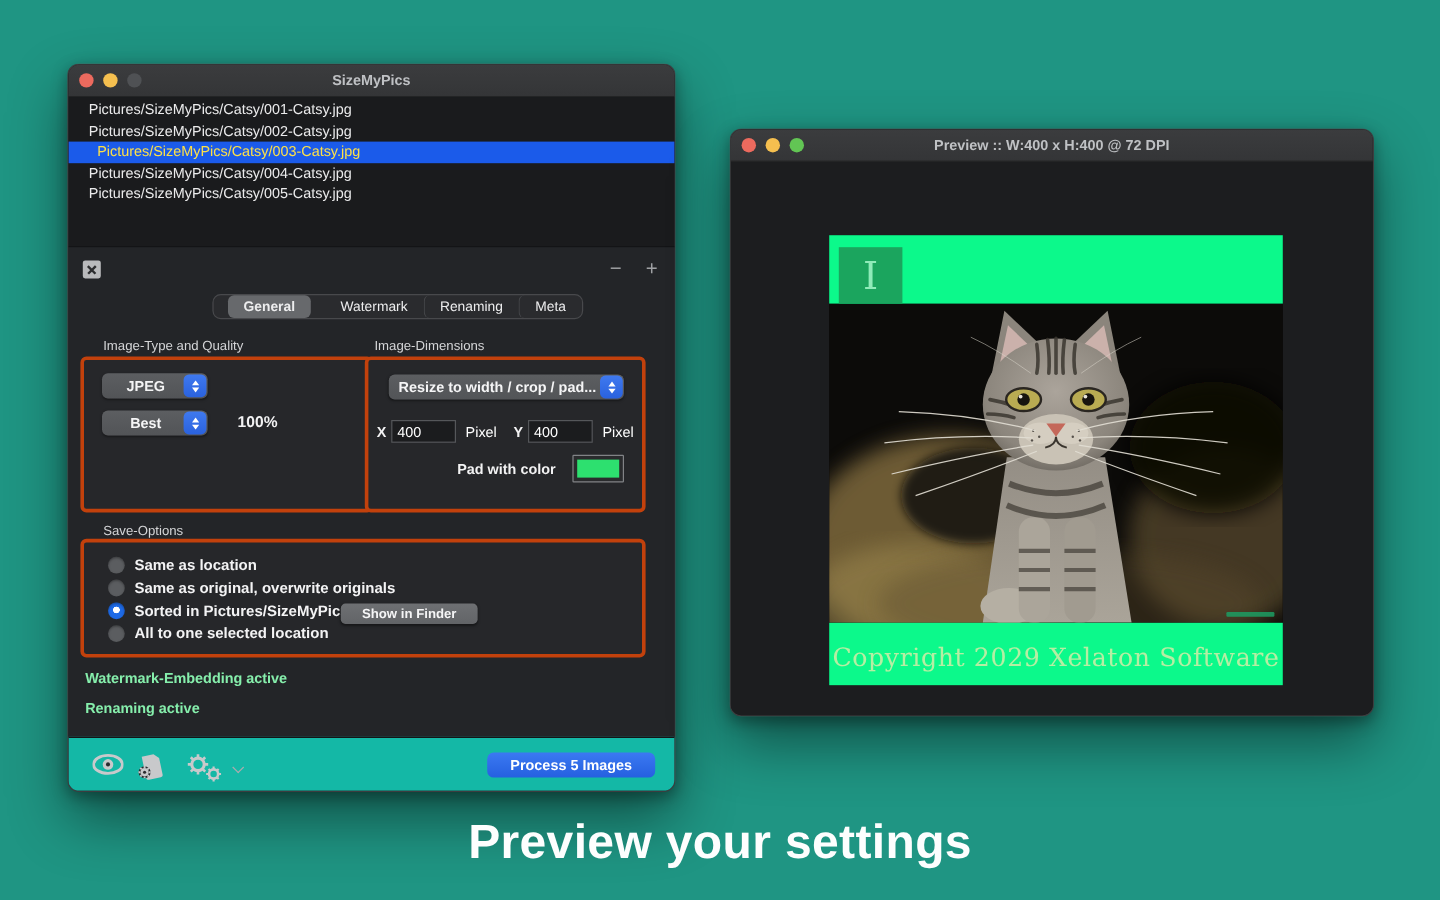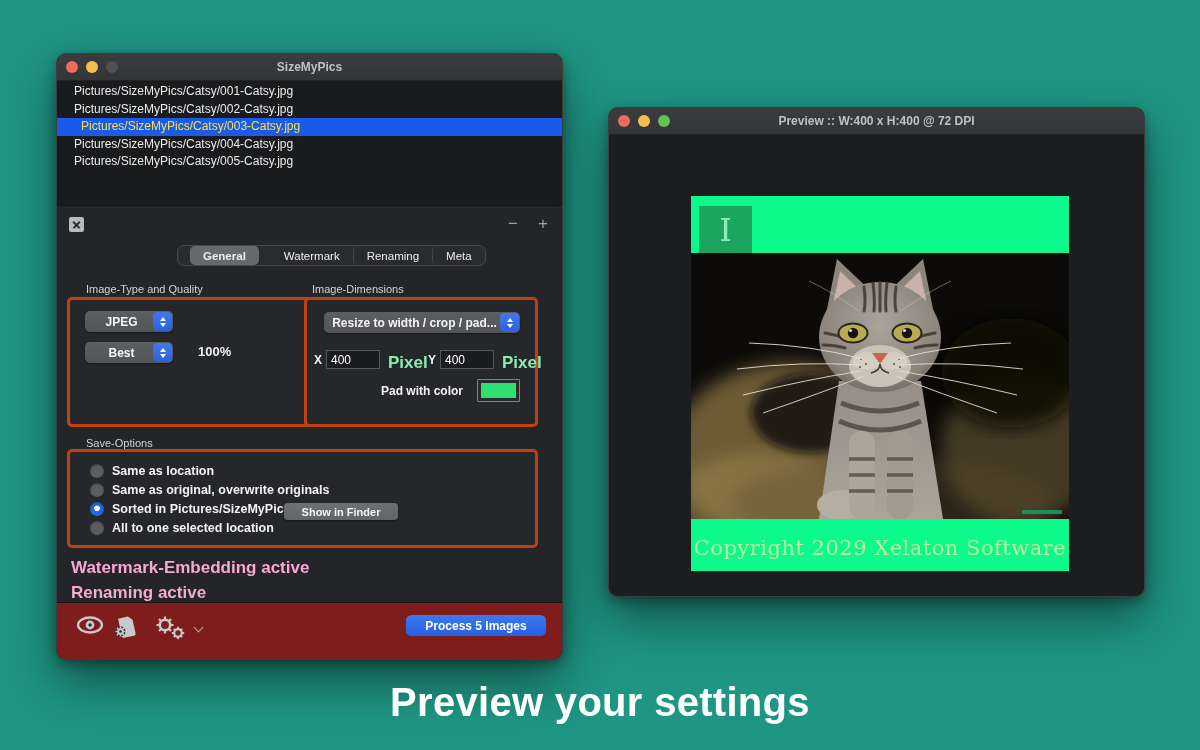--- a/index.html
+++ b/index.html
@@ -51,37 +51,37 @@
   .stepper { width:19px; height:19px; margin:1px; background:linear-gradient(#3f79ef,#2a62de); border-radius:4.5px;
              display:flex; flex-direction:column; align-items:center; justify-content:center; gap:2px; }
   .tri-up { width:0; height:0; border-left:3.5px solid transparent; border-right:3.5px solid transparent; border-bottom:4px solid #fff; }
   .tri-dn { width:0; height:0; border-left:3.5px solid transparent; border-right:3.5px solid transparent; border-top:4px solid #fff; }
 
   .pctlabel { position:absolute; left:128px; top:44px; font-size:13px; font-weight:bold; color:#f2f2f3; }
 
   .fieldlabel { position:absolute; font-size:12px; font-weight:bold; color:#f2f2f3; }
   .textfield { position:absolute; width:54px; height:19px; background:#1b1c1e; border:1px solid #55575a;
                color:#fff; font-size:12px; padding:0 4px; font-family:"Liberation Sans",sans-serif; }
-  .unitlabel { position:absolute; font-size:17px; font-weight:bold; color:#86efac; }
+  .unitlabel { position:absolute; font-size:12px; font-weight:normal; color:#ffffff; }
   .padlabel { position:absolute; font-size:12px; font-weight:bold; color:#f2f2f3; }
   .colorwell { position:absolute; width:43px; height:23px; border:1px solid #818386; background:#2a2b2d; padding:3px; border-radius:1px; }
   .colorwell .swatch { width:100%; height:100%; }
 
   .radio-row { position:absolute; left:0; height:16px; display:flex; align-items:center; }
   .radio { width:14px; height:14px; border-radius:50%; background:#5b5d60; margin-left:20px;
            box-shadow:inset 0 1px 2px rgba(0,0,0,.35); flex:none; }
   .radio.on { background:radial-gradient(circle at 50% 45%, #ffffff 0 2.6px, #1E6AE6 3px); }
   .radio-label { margin-left:8px; font-size:12.5px; font-weight:600; color:#f3f3f4; white-space:nowrap; }
   .finder-btn { position:absolute; left:214px; top:51px; width:114px; height:17px; background:linear-gradient(#6e7073,#626467);
                 border-radius:4px; color:#f5f5f6; font-size:11px; font-weight:600; display:flex; align-items:center;
                 justify-content:center; box-shadow:0 1px 2px rgba(0,0,0,.4); }
 
-  .statusline { position:absolute; left:14px; font-size:17px; font-weight:600; color:#f9a8d4; }
-
-  .toolbar { position:absolute; left:0; bottom:0; width:507px; height:57px; background:#7f1d1d; border-top:1px solid #141517;
+  .statusline { position:absolute; left:14px; font-size:12px; font-weight:600; color:#86efac; }
+
+  .toolbar { position:absolute; left:0; bottom:0; width:507px; height:45px; background:#14b8a6; border-top:1px solid #141517;
              display:block; }
   .toolbar-icon { position:absolute; top:13px; color:#c8c9cb; }
   .proc-btn { position:absolute; left:349px; top:12px; width:140px; height:21px; background:linear-gradient(#3b79f2,#2560e0);
               border-radius:5.5px; color:#fff; font-size:12px; font-weight:bold; display:flex; align-items:center; justify-content:center; }
   .chev-dn { position:absolute; left:138px; top:21px; width:7px; height:7px; border-right:1.6px solid #aaacae;
              border-bottom:1.6px solid #aaacae; transform:rotate(45deg); }
 
   
   #win-right { left:608px; top:107px; width:537px; height:490px; }
   .preview-body { position:absolute; left:0; top:27px; width:537px; height:463px; background:#1c1d1f; }

